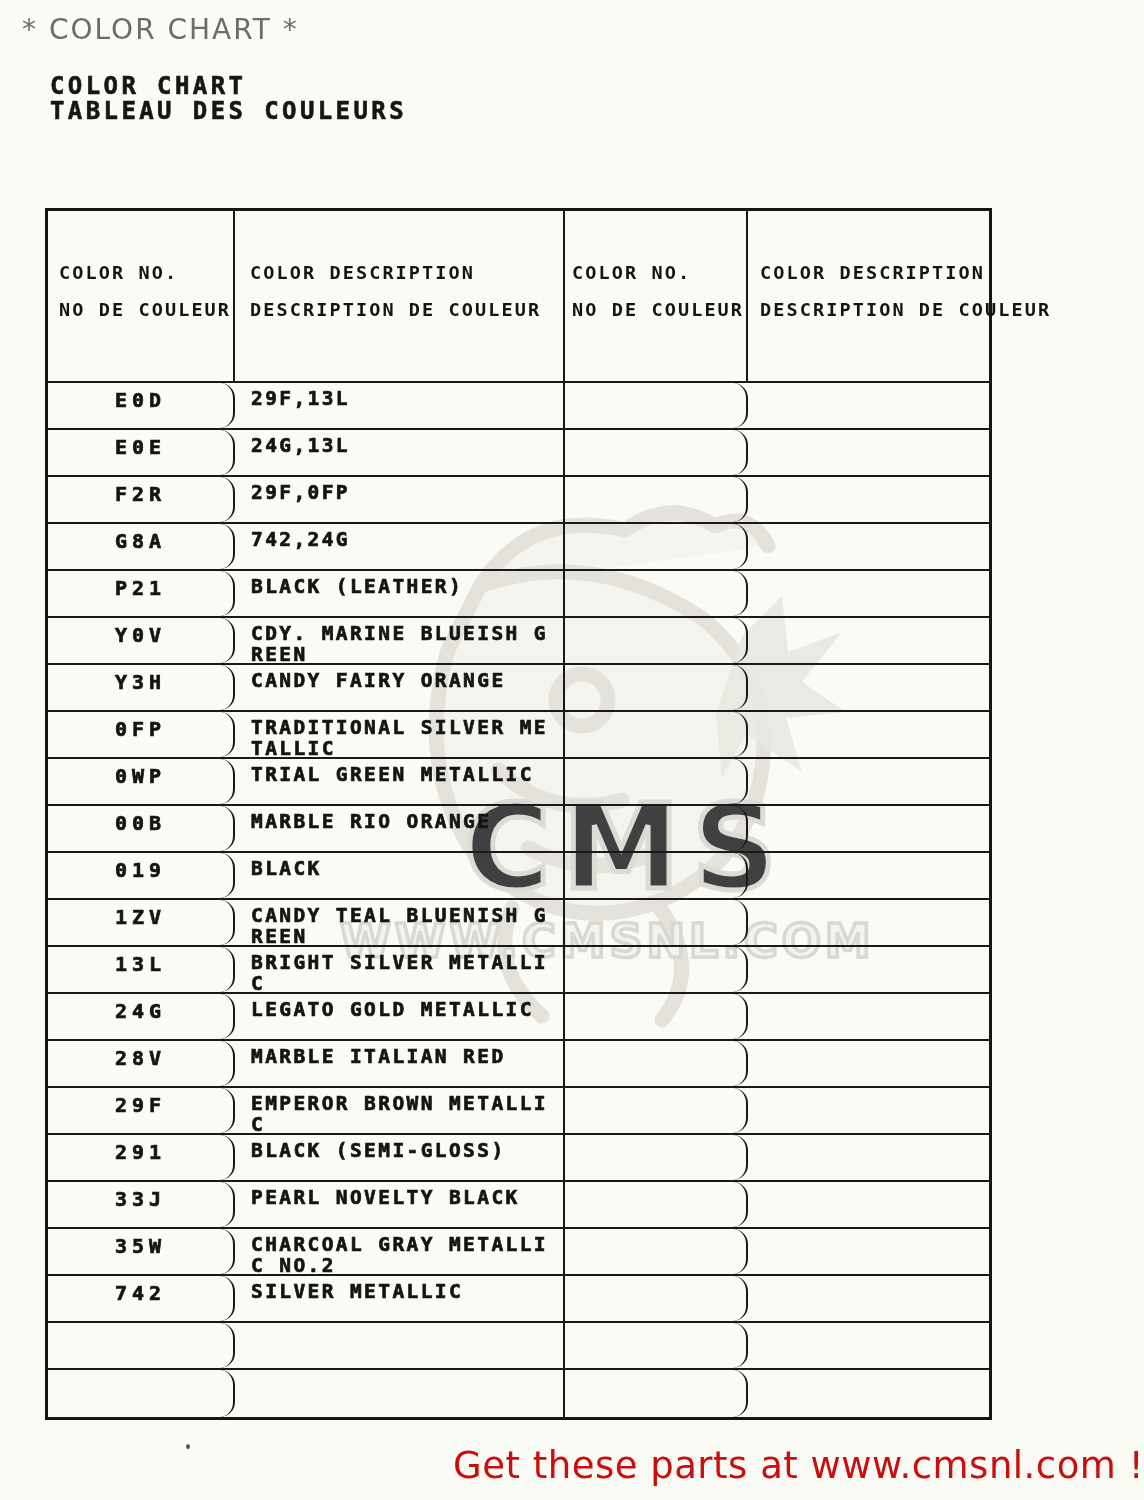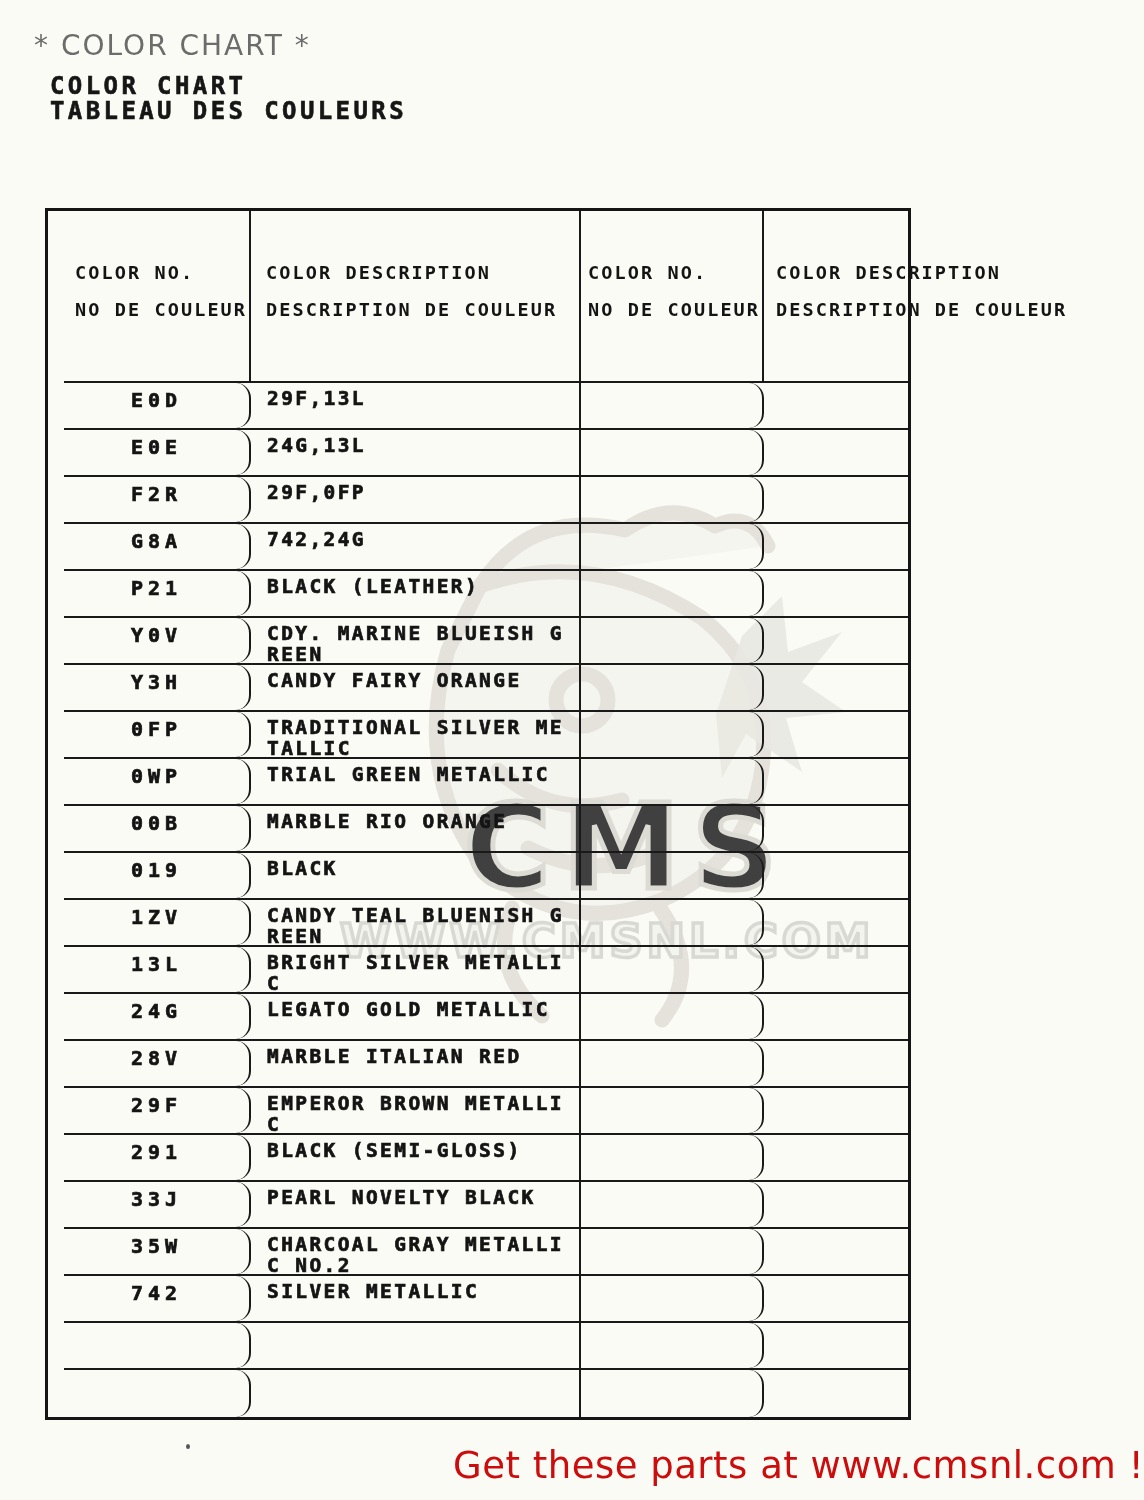--- a/index.html
+++ b/index.html
@@ -8,23 +8,23 @@
     position:relative;
     background:#fbfbf5;
     font-family:"DejaVu Sans Mono", monospace;
     color:#141414;
     overflow:hidden;
   }
   .page { position:absolute; inset:0; width:1144px; height:1500px; }
 
   
   .gray-title {
-    position:absolute; left:34px; top:13px;
+    position:absolute; left:22px; top:13px;
     font-family:"DejaVu Sans", "Liberation Sans", sans-serif;
-    font-size:28px; letter-spacing:2px; color:#6c6c6c;margin-top:16px;
+    font-size:28px; letter-spacing:2px; color:#6c6c6c;
   }
   .typed-heading {
     position:absolute; left:50px; top:74px;
     font-family:"DejaVu Sans Mono", monospace;
     font-weight:bold; font-size:24px; letter-spacing:3.4px;
     line-height:25px; color:#161616;
     -webkit-text-stroke:0.6px #161616;
   }
 
   
@@ -42,24 +42,23 @@
     text-align:center;
     font-family:"DejaVu Sans", "Liberation Sans", sans-serif;
     font-weight:bold; font-size:46px; letter-spacing:4px;
     color:#f4f4ee; -webkit-text-stroke:3.5px #d9d9d3;
     text-shadow:0 0 2px #e2e2dc;
   }
 
   
   .color-table {
     position:absolute; left:45px; top:208px; z-index:1;
-    width:866px; height:1212px;
+    width:947px; height:1212px;
     border:3px solid #151515;
     background:transparent;
-    padding-left:16px;
   }
   .trow {
     display:grid;
     grid-template-columns:187px 330px 183px 317px;
     height:47px;
     border-bottom:2px solid #191919;
   }
   .trow.header { height:172px; }
   .trow:last-child { border-bottom:none; }
   .cell { border-right:2px solid #191919; overflow:hidden; }

